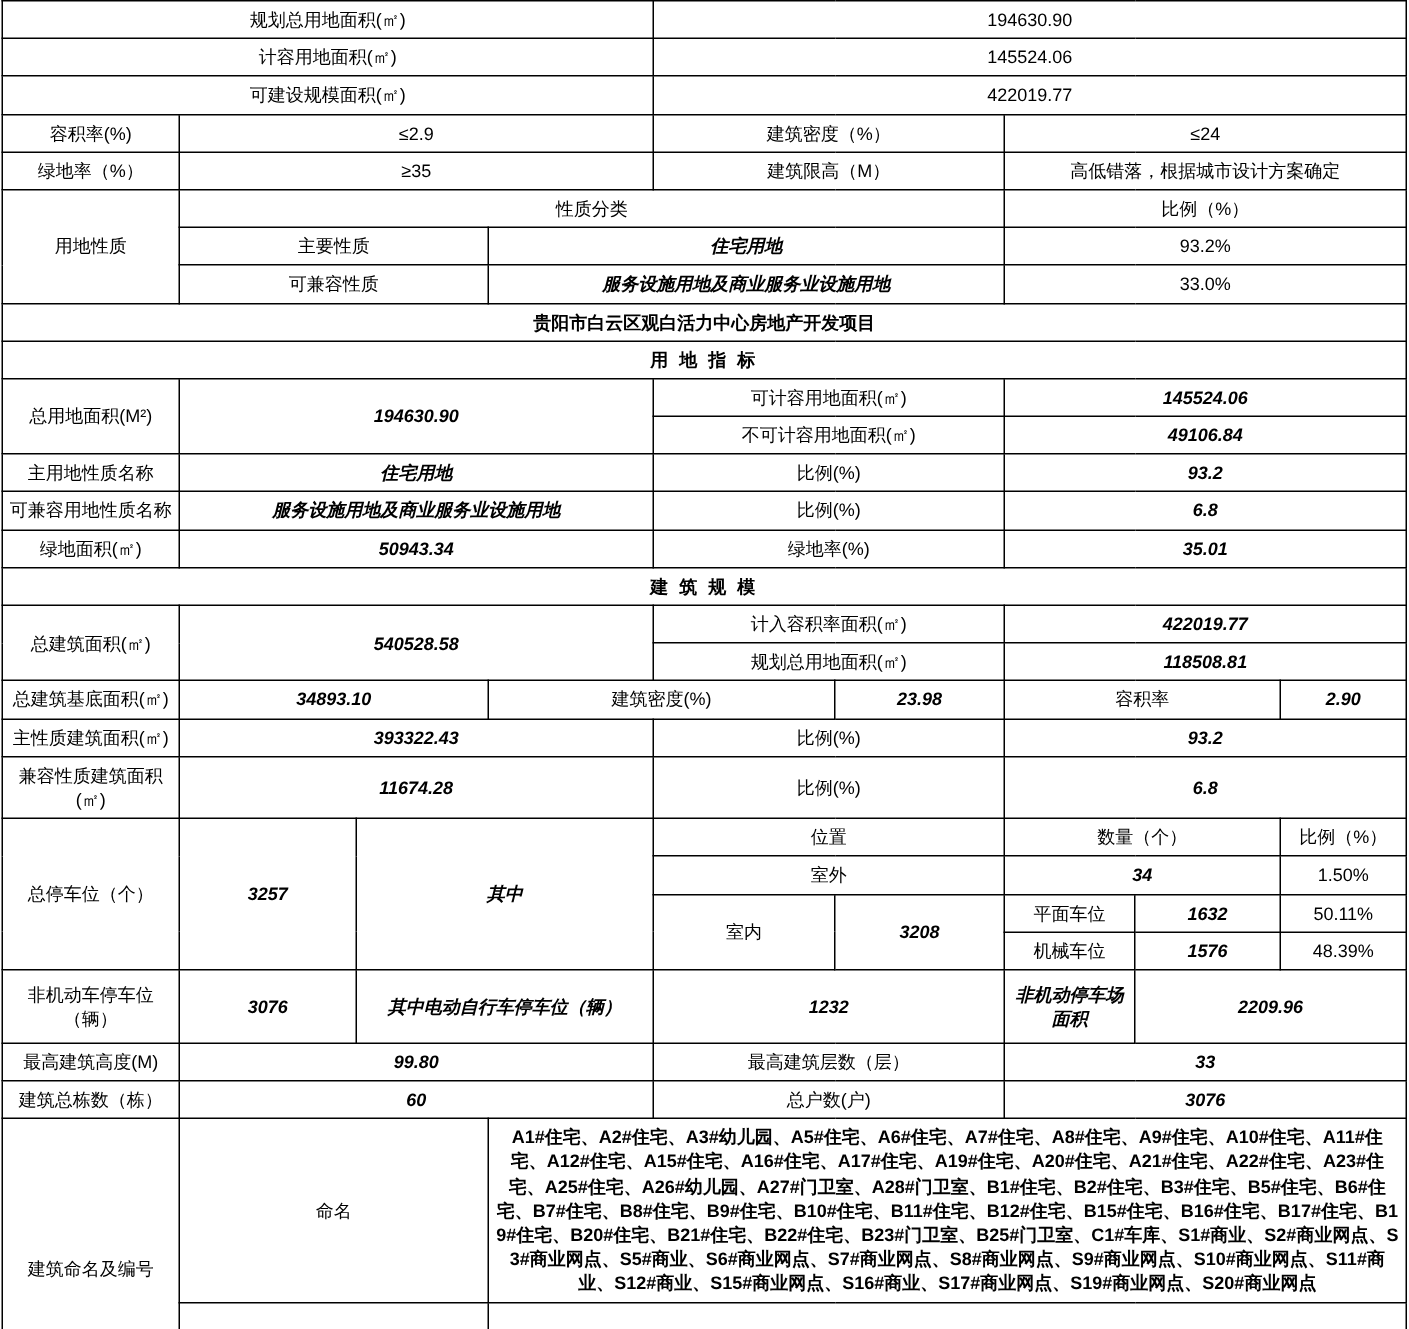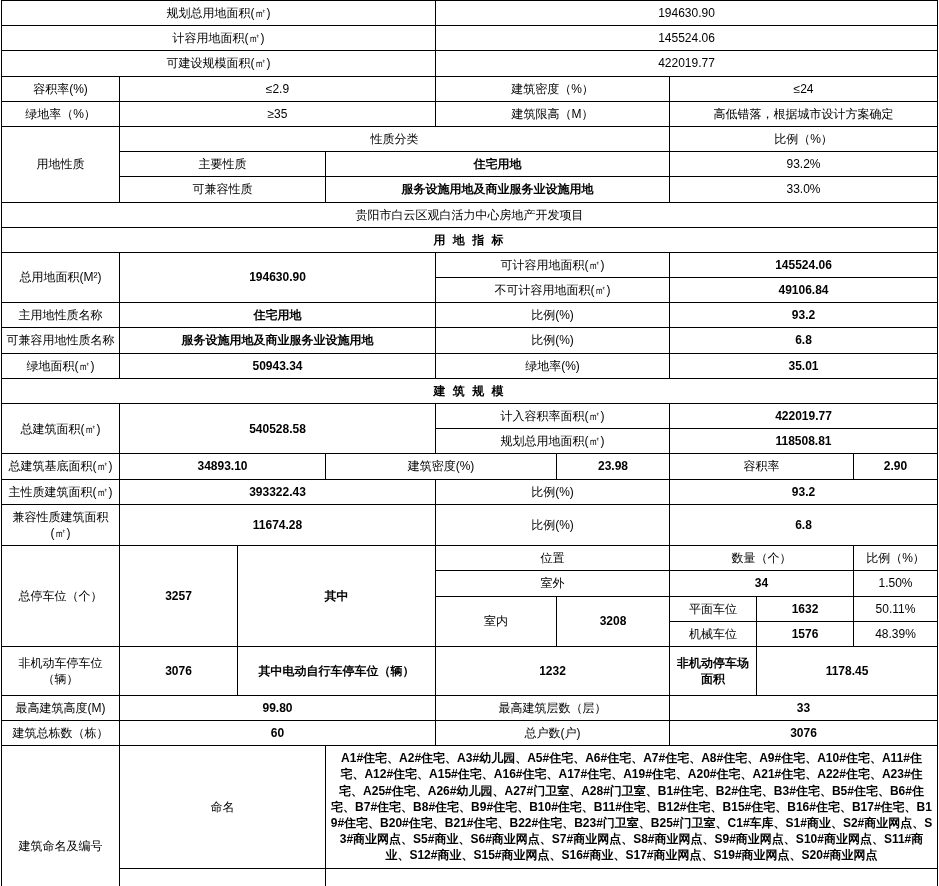--- a/index.html
+++ b/index.html
@@ -27,23 +27,23 @@
   }
   table.sheet td {
     border: 1px solid #000;
     padding: 4px 4px;
     text-align: center;
     vertical-align: middle;
     font-size: 12px;
     line-height: 1.35;
     word-break: break-all;
   }
-  .b { font-weight: bold; }
+  .b { font-weight: bold; font-style: italic; }
   .title-row td {
-    font-weight: normal;
+    font-weight: bold;
     font-size: 14px;
     padding: 6px 4px;
   }
   .section-row td {
     font-weight: bold;
     font-size: 13px;
     letter-spacing: 2px;
     padding: 5px 4px;
   }
   .namecell {
@@ -220,21 +220,21 @@
         <td class="b">1576</td>
         <td>48.39%</td>
       </tr>
 
       <tr class="tallrow">
         <td>非机动车停车位（辆）</td>
         <td class="b">3076</td>
         <td colspan="2" class="b">其中电动自行车停车位（辆）</td>
         <td colspan="2" class="b">1232</td>
         <td class="b">非机动停车场面积</td>
-        <td colspan="2" class="b">1178.45</td>
+        <td colspan="2" class="b">2209.96</td>
       </tr>
 
       <tr>
         <td>最高建筑高度(M)</td>
         <td colspan="3" class="b">99.80</td>
         <td colspan="2">最高建筑层数（层）</td>
         <td colspan="3" class="b">33</td>
       </tr>
 
       <tr>

